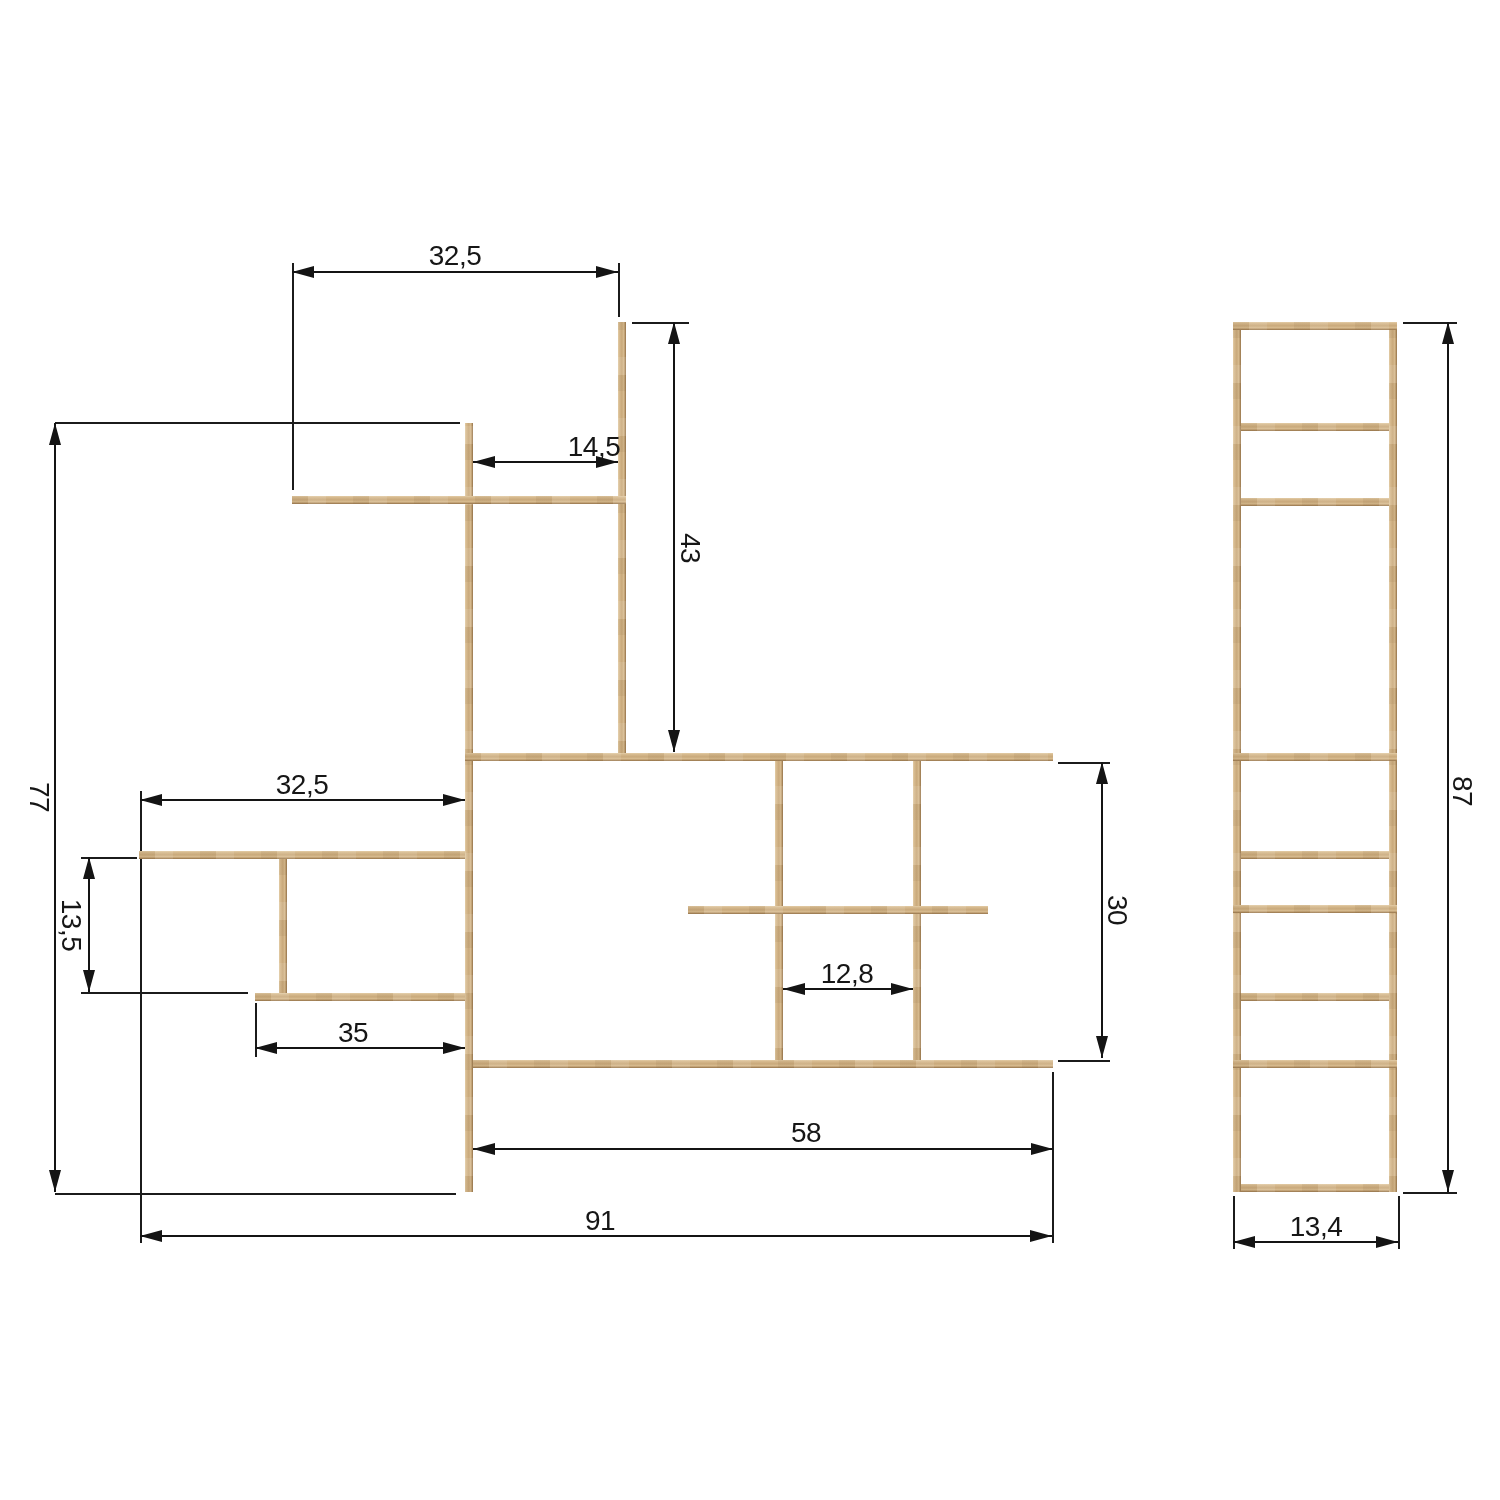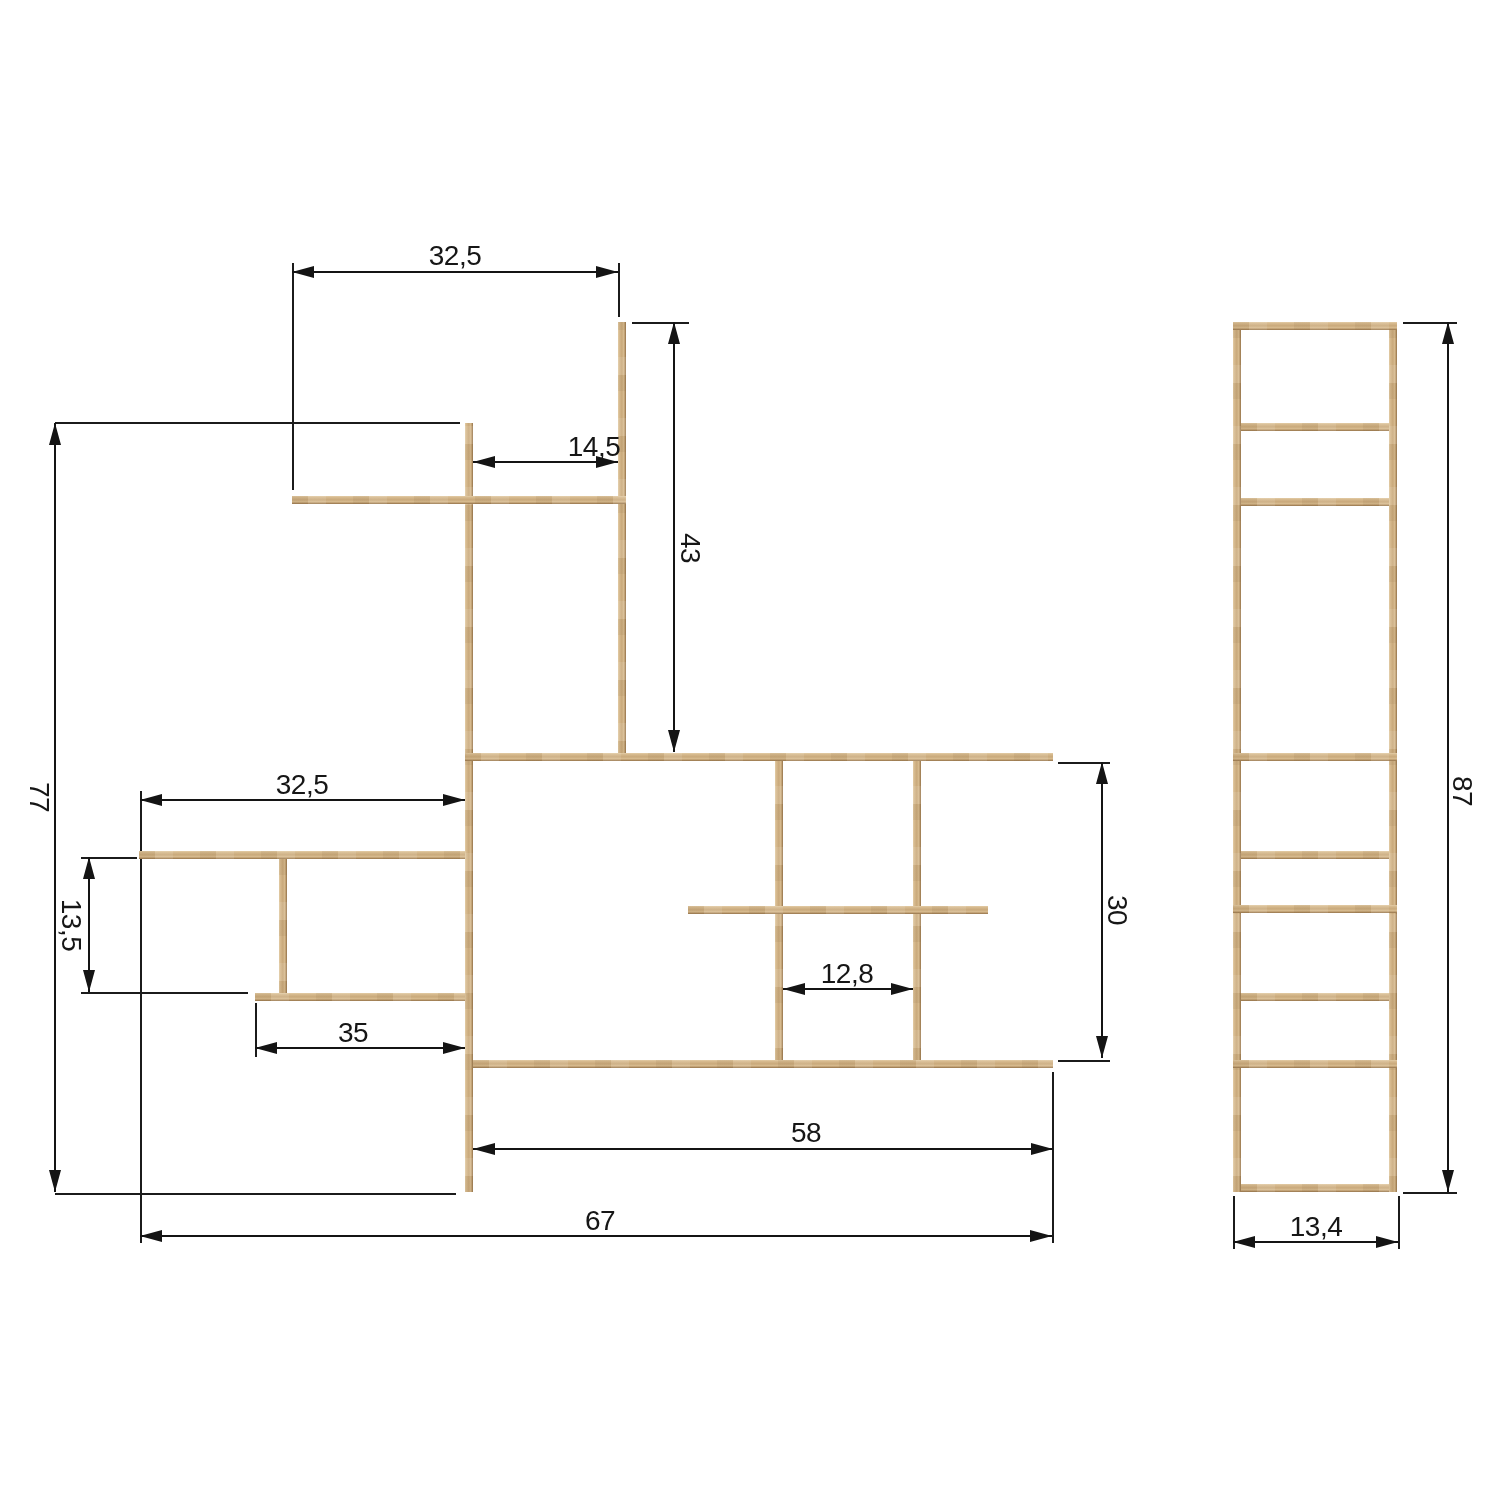--- a/index.html
+++ b/index.html
@@ -112,21 +112,21 @@
     <div class="arrow" style="left: 1095.5px; top: 762px; border-bottom: 22px solid rgb(20, 20, 20); border-left: 6.5px solid transparent; border-right: 6.5px solid transparent;"></div>
     <div class="arrow" style="left: 1095.5px; top: 1036px; border-top: 22px solid rgb(20, 20, 20); border-left: 6.5px solid transparent; border-right: 6.5px solid transparent;"></div>
     <div class="dim-label rot" style="left: 1117px; top: 910px;">30</div>
     <div class="dim-line" style="left: 473px; top: 1148px; width: 580px; height: 2px;"></div>
     <div class="arrow" style="left: 473px; top: 1142.5px; border-right: 22px solid rgb(20, 20, 20); border-top: 6.5px solid transparent; border-bottom: 6.5px solid transparent;"></div>
     <div class="arrow" style="left: 1031px; top: 1142.5px; border-left: 22px solid rgb(20, 20, 20); border-top: 6.5px solid transparent; border-bottom: 6.5px solid transparent;"></div>
     <div class="dim-label" style="left: 767px; top: 1133px; margin-left: 39px;">58</div>
     <div class="dim-line" style="left: 140px; top: 1235px; width: 912px; height: 2px;"></div>
     <div class="arrow" style="left: 140px; top: 1229.5px; border-right: 22px solid rgb(20, 20, 20); border-top: 6.5px solid transparent; border-bottom: 6.5px solid transparent;"></div>
     <div class="arrow" style="left: 1030px; top: 1229.5px; border-left: 22px solid rgb(20, 20, 20); border-top: 6.5px solid transparent; border-bottom: 6.5px solid transparent;"></div>
-    <div class="dim-label" style="left: 600px; top: 1221px;">67</div>
+    <div class="dim-label" style="left: 600px; top: 1221px;">91</div>
     <div class="dim-line" style="left: 1447px; top: 322px; width: 2px; height: 870px;"></div>
     <div class="arrow" style="left: 1441.5px; top: 322px; border-bottom: 22px solid rgb(20, 20, 20); border-left: 6.5px solid transparent; border-right: 6.5px solid transparent;"></div>
     <div class="arrow" style="left: 1441.5px; top: 1170px; border-top: 22px solid rgb(20, 20, 20); border-left: 6.5px solid transparent; border-right: 6.5px solid transparent;"></div>
     <div class="dim-label rot" style="left: 1462px; top: 791px;">87</div>
     <div class="dim-line" style="left: 1233px; top: 1241px; width: 165px; height: 2px;"></div>
     <div class="arrow" style="left: 1233px; top: 1235.5px; border-right: 22px solid rgb(20, 20, 20); border-top: 6.5px solid transparent; border-bottom: 6.5px solid transparent;"></div>
     <div class="arrow" style="left: 1376px; top: 1235.5px; border-left: 22px solid rgb(20, 20, 20); border-top: 6.5px solid transparent; border-bottom: 6.5px solid transparent;"></div>
     <div class="dim-label" style="left: 1316px; top: 1227px;">13,4</div>
   </div>
 

